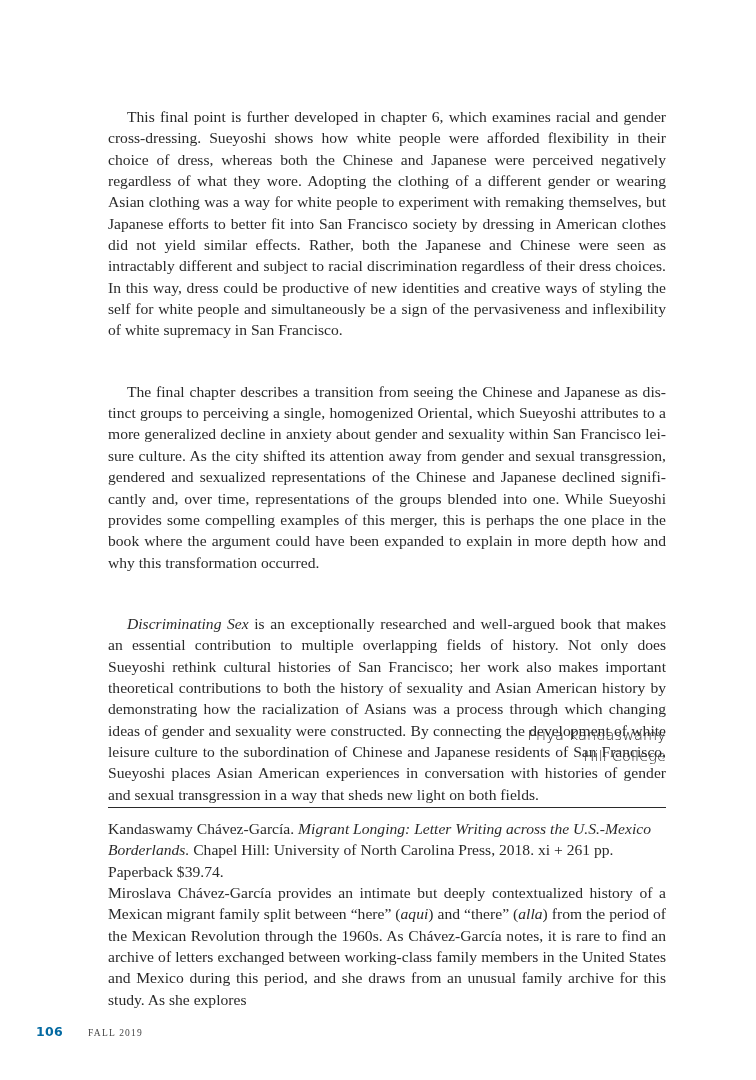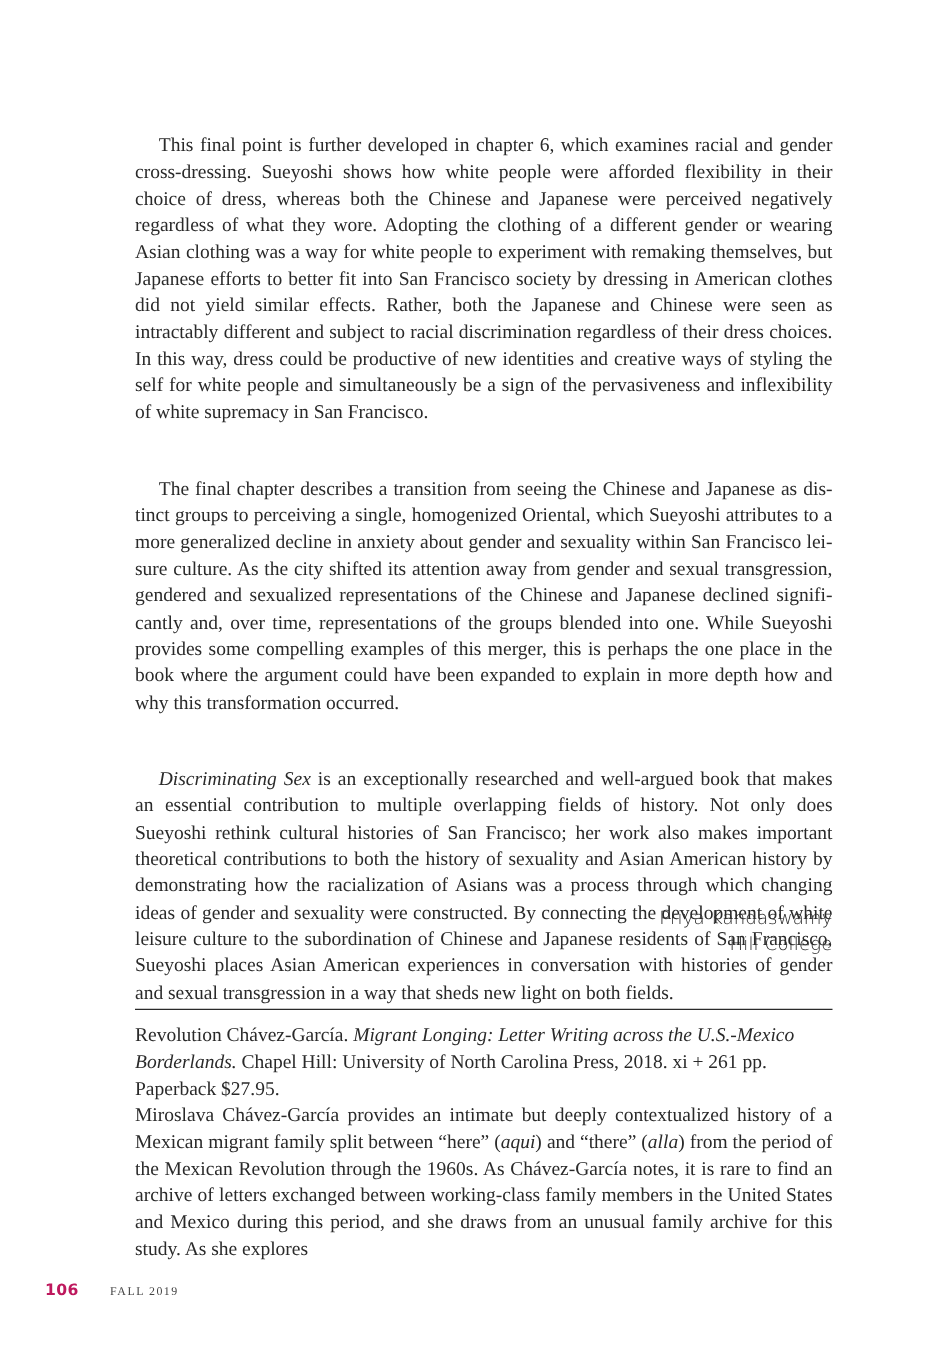--- a/index.html
+++ b/index.html
@@ -6,21 +6,21 @@
   body { width: 756px; height: 1080px; position: relative; overflow: hidden; color: #2a2a2a; }
   .page { position: absolute; left: 108px; top: 66px; width: 558px; }
   .serif { font-family: "Liberation Serif", "DejaVu Serif", serif; font-size: 15.6px; line-height: 21.35px; }
   .para { margin: 0; text-align: justify; text-align-last: left; hyphens: manual; }
   .indent { text-indent: 19px; margin-top: 40px; }
   .sig { position: absolute; right: 90px; top: 725px; text-align: right; font-family: "DejaVu Sans", "Liberation Sans", sans-serif; font-size: 14.5px; line-height: 21px; color: #2a2a2a; font-weight: 300; letter-spacing: 0.1px; }
   .rule { position: absolute; left: 108px; top: 807px; width: 558px; height: 0; border-top: 1.6px solid #2a2a2a; }
   .citation { position: absolute; left: 108px; top: 818px; width: 558px; }
   .review2 { position: absolute; left: 108px; top: 882px; width: 558px; font-family: Liberation Serif, serif; }
   .footer { position: absolute; left: 36px; top: 1021px; font-family: "DejaVu Sans", "Liberation Sans", sans-serif; }
-  .pnum { font-weight: bold; font-size: 12.5px; color: #be185d; letter-spacing: 0.3px; }
+  .pnum { font-weight: bold; font-size: 12.5px; color: #0369a1; letter-spacing: 0.3px; }
   .issue { font-size: 9.5px; color: #444; letter-spacing: 1.2px; margin-left: 20px; font-family: Liberation Serif, serif; }
   i { font-style: italic; }
 </style>
 </head>
 <body>
 
 <div class="page serif">
   <p class="para indent">This final point is further developed in chapter 6, which examines racial and gender cross-dressing. Sueyoshi shows how white people were afforded flexibility in their choice of dress, whereas both the Chinese and Japanese were perceived negatively regardless of what they wore. Adopting the clothing of a different gender or wearing Asian clothing was a way for white people to experiment with remaking themselves, but Japanese efforts to better fit into San Francisco society by dressing in American clothes did not yield similar effects. Rather, both the Japanese and Chinese were seen as intractably different and subject to racial discrimination regardless of their dress choices. In this way, dress could be productive of new identities and creative ways of styling the self for white people and simultaneously be a sign of the pervasiveness and inflexibility of white supremacy in San Francisco.</p>
   <p class="para indent">The final chapter describes a transition from seeing the Chinese and Japanese as dis­tinct groups to perceiving a single, homogenized Oriental, which Sueyoshi attributes to a more generalized decline in anxiety about gender and sexuality within San Francisco lei­sure culture. As the city shifted its attention away from gender and sexual transgression, gendered and sexualized representations of the Chinese and Japanese declined signifi­cantly and, over time, representations of the groups blended into one. While Sueyoshi provides some compelling examples of this merger, this is perhaps the one place in the book where the argument could have been expanded to explain in more depth how and why this transformation occurred.</p>
   <p class="para indent"><i>Discriminating Sex</i><span> is an exceptionally researched and well-argued book that makes an es­sential contribution to multiple overlapping fields of history. Not only does Sueyoshi rethink cultural histories of San Francisco; her work also makes important theoretical contributions to both the history of sexuality and Asian American history by demonstrating how the raci­alization of Asians was a process through which changing ideas of gender and sexuality were constructed. By connecting the development of white leisure culture to the subordination of Chinese and Japanese residents of San Francisco, Sueyoshi places Asian American experien­ces in conversation with histories of gender and sexual transgression in a way that sheds new light on both fields.</span></p>
@@ -28,23 +28,23 @@
 
 <div class="sig">
   <div>Priya Kandaswamy</div>
   <div>Hill College</div>
 </div>
 
 <div class="rule"></div>
 
 <div class="citation serif">
   <p class="para" style="text-align:left">
-    <span>Revolution Chávez-García.</span>
+    <span>Kandaswamy Chávez-García.</span>
     <i>Migrant Longing: Letter Writing across the U.S.-Mexico Borderlands.</i>
-    <span>Chapel Hill: University of North Carolina Press, 2018. xi + 261 pp. Paperback $27.95.</span>
+    <span>Chapel Hill: University of North Carolina Press, 2018. xi + 261 pp. Paperback $39.74.</span>
   </p>
 </div>
 
 <div class="review2 serif">
   <p class="para"><span>Miroslava Chávez-García provides an intimate but deeply contextualized history of a Mexican migrant family split between “here” (</span><i>aqui</i><span>) and “there” (</span><i>alla</i><span>) from the period of the Mexican Revolution through the 1960s. As Chávez-García notes, it is rare to find an archive of letters exchanged between working-class family members in the United States and Mexico during this period, and she draws from an unusual family archive for this study. As she explores</span></p>
 </div>
 
 <div class="footer">
   <span class="pnum">106</span>
   <span class="issue">FALL 2019</span>

